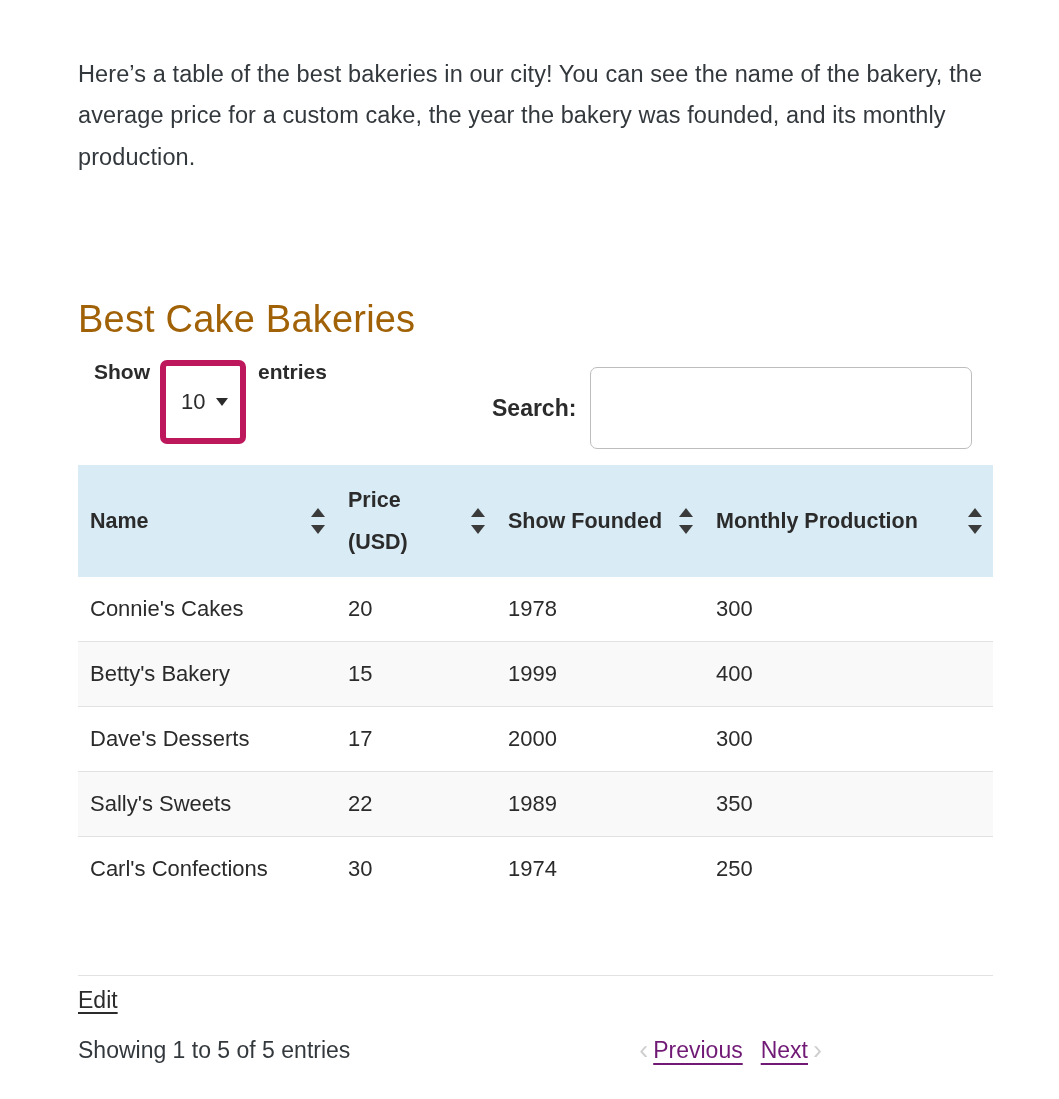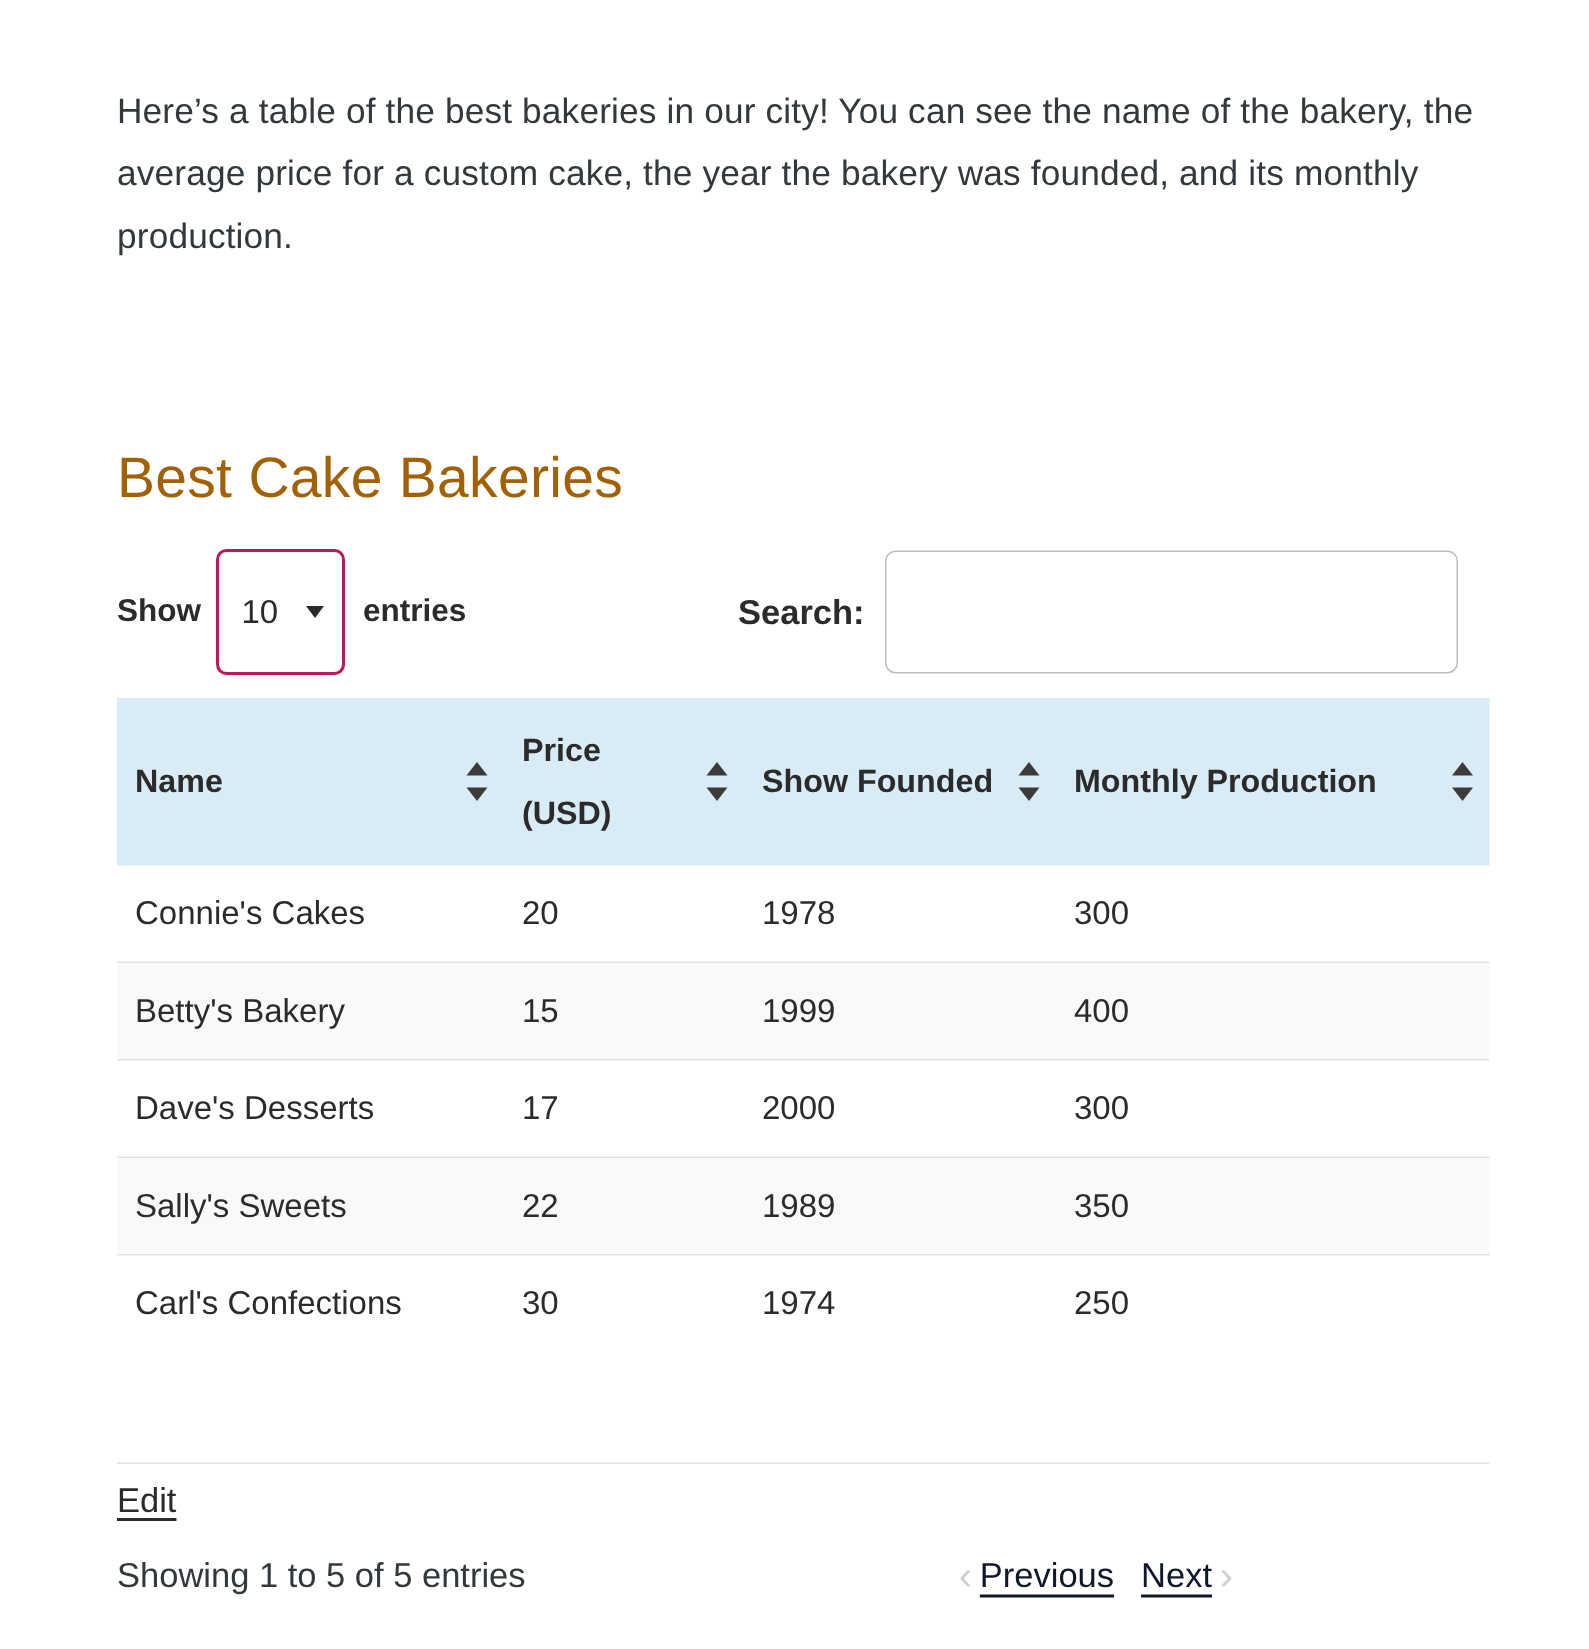--- a/index.html
+++ b/index.html
@@ -52,35 +52,34 @@
   
   .controls {
     position: absolute;
     left: 78px;
     top: 360px;
     width: 915px;
     height: 96px;
   }
   .length-control {
     position: absolute;
-    left: 0;
+    left: 16px;
     top: 0;
     height: 96px;
     display: flex;
-    align-items: center;
     font-size: 21px;
     font-weight: bold;
     color: #2b2b2b;
   }
   .length-label-pre { margin-right: 10px; }
   .length-label-post { margin-left: 12px; }
   .length-select {
     width: 86px;
     height: 84px;
-    border: 2px solid #be185d;
+    border: 6px solid #be185d;
     border-radius: 7px;
     background: #ffffff;
     display: flex;
     align-items: center;
     justify-content: space-between;
     padding: 0 12px 0 15px;
     box-sizing: border-box;
     font-weight: 400;
     font-size: 22px;
     color: #2b2b2b;
@@ -227,21 +226,21 @@
     position: absolute;
     right: 66px;
     top: 1031px;
     display: flex;
     align-items: center;
     font-size: 23px;
     line-height: 38px;
     color: #a6a6a6;
   }
   .page-btn {
-    color: #0f172a;
+    color: #701a75;
     text-decoration: underline;
     text-underline-offset: 5px;
     cursor: default;
     padding: 0 2px;
   }
   .page-btn.next { margin-left: 14px; }
   .chev {
     color: #cfcfcf;
     font-size: 27px;
     line-height: 1;

